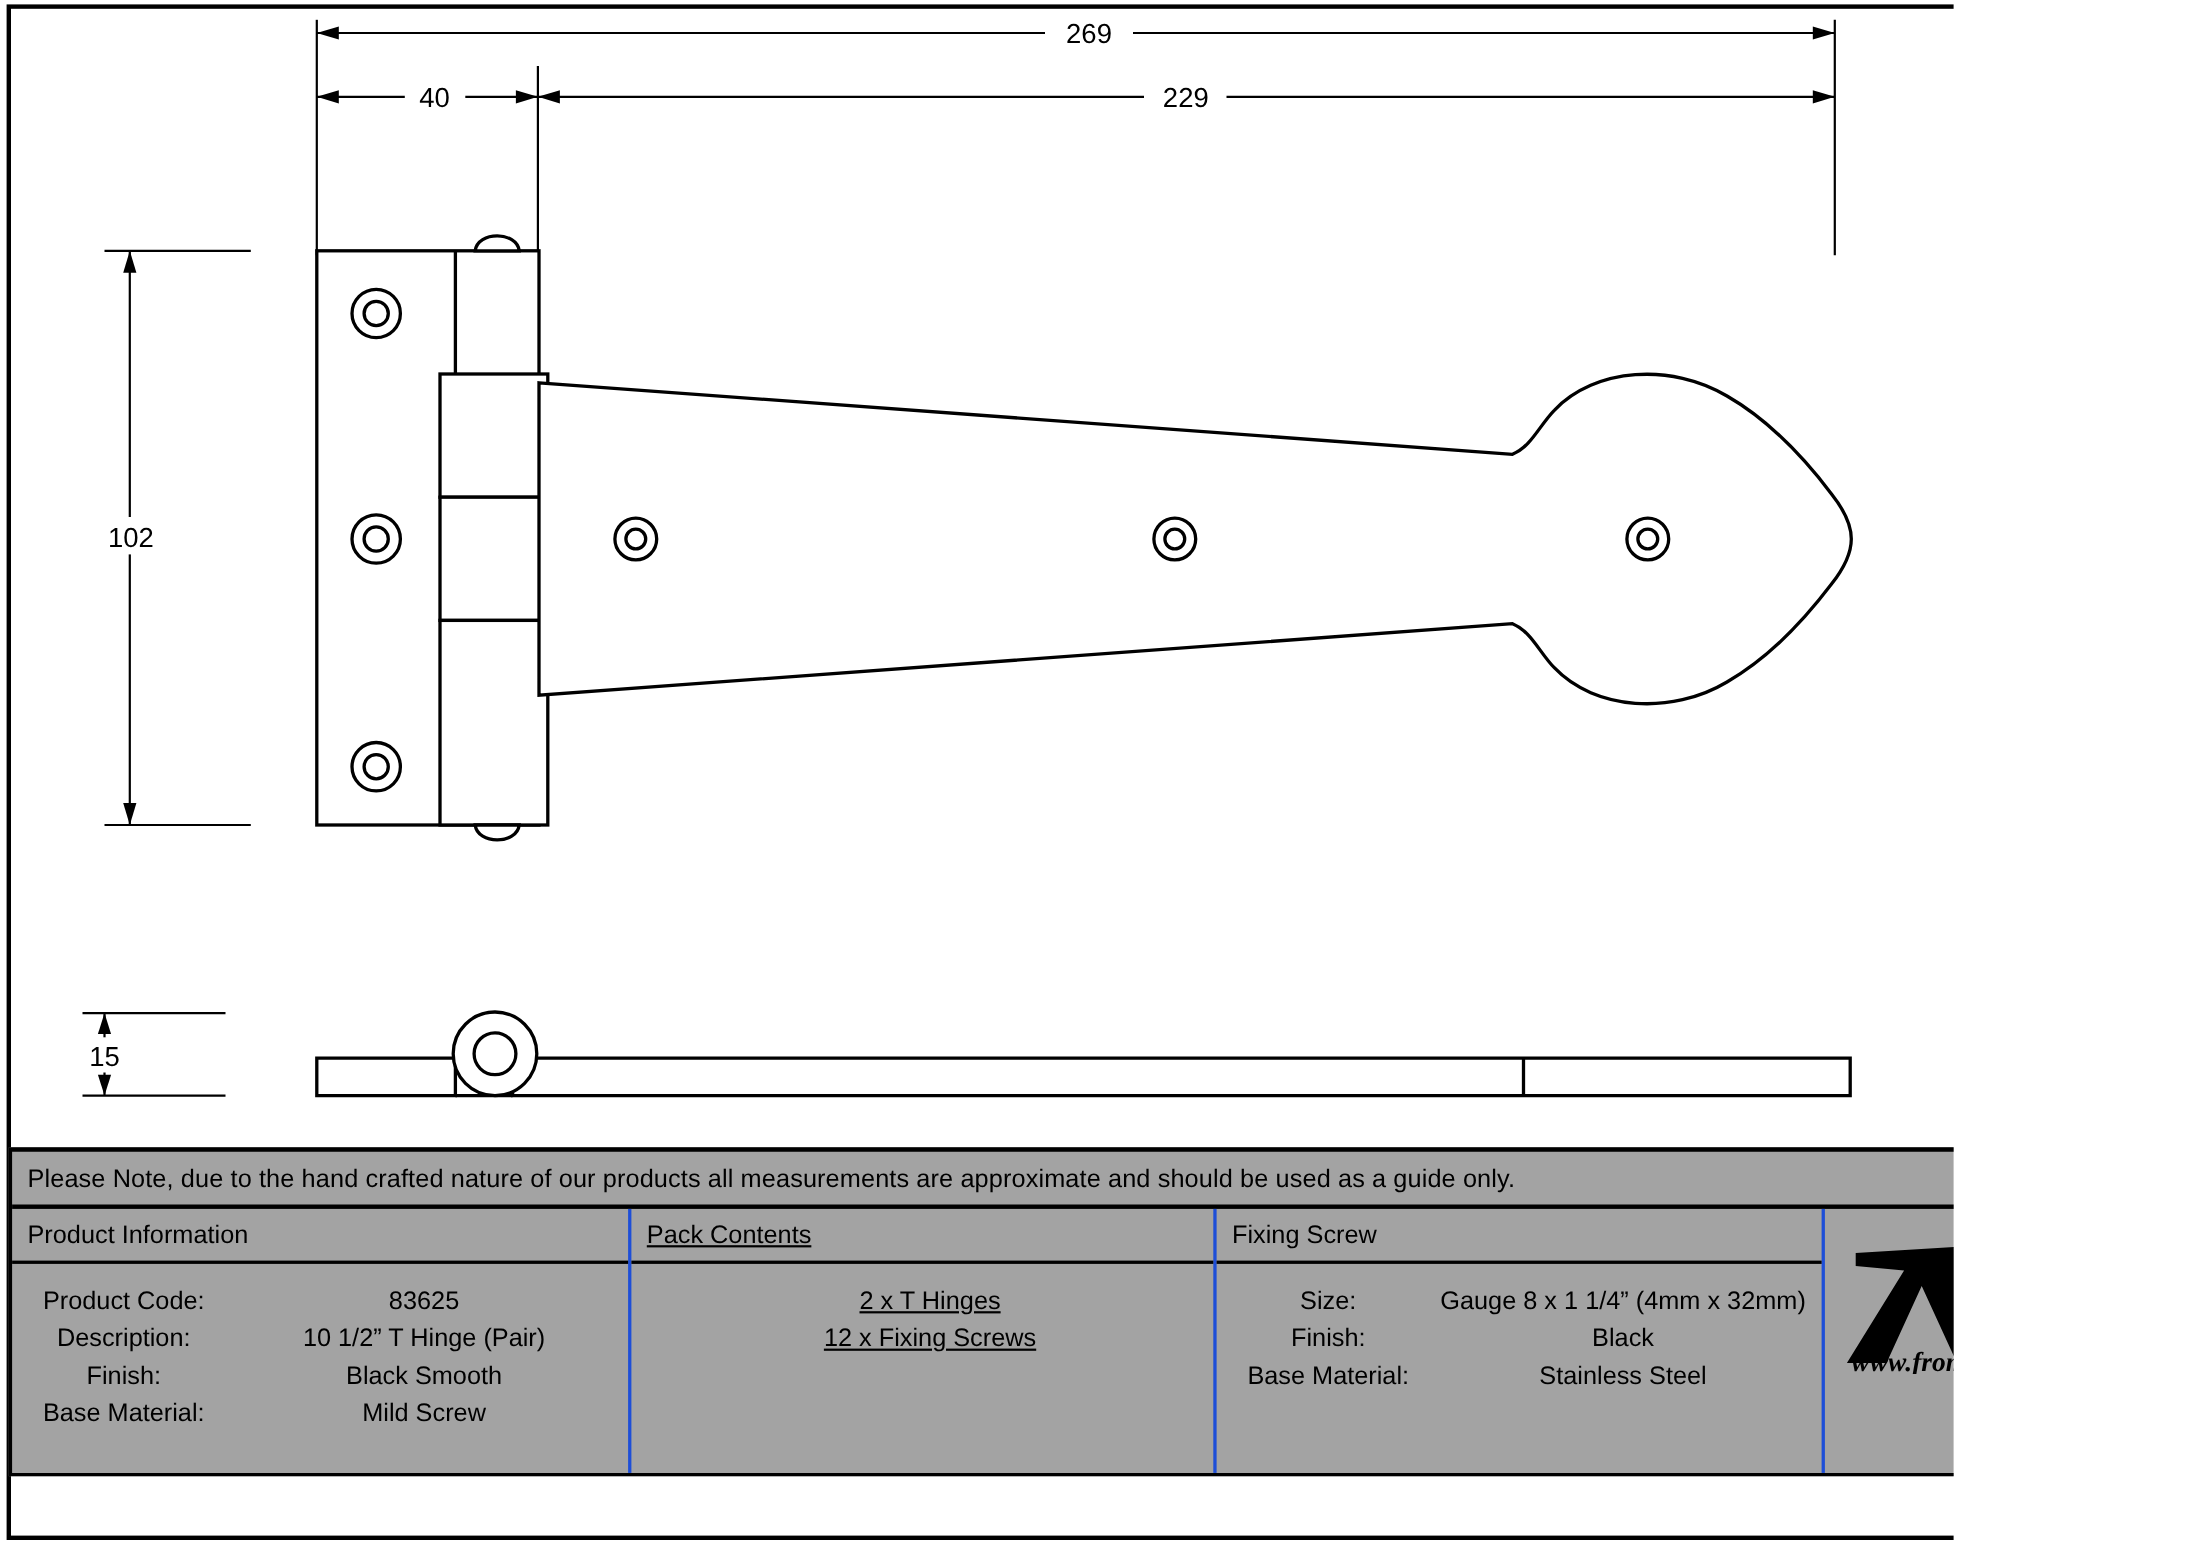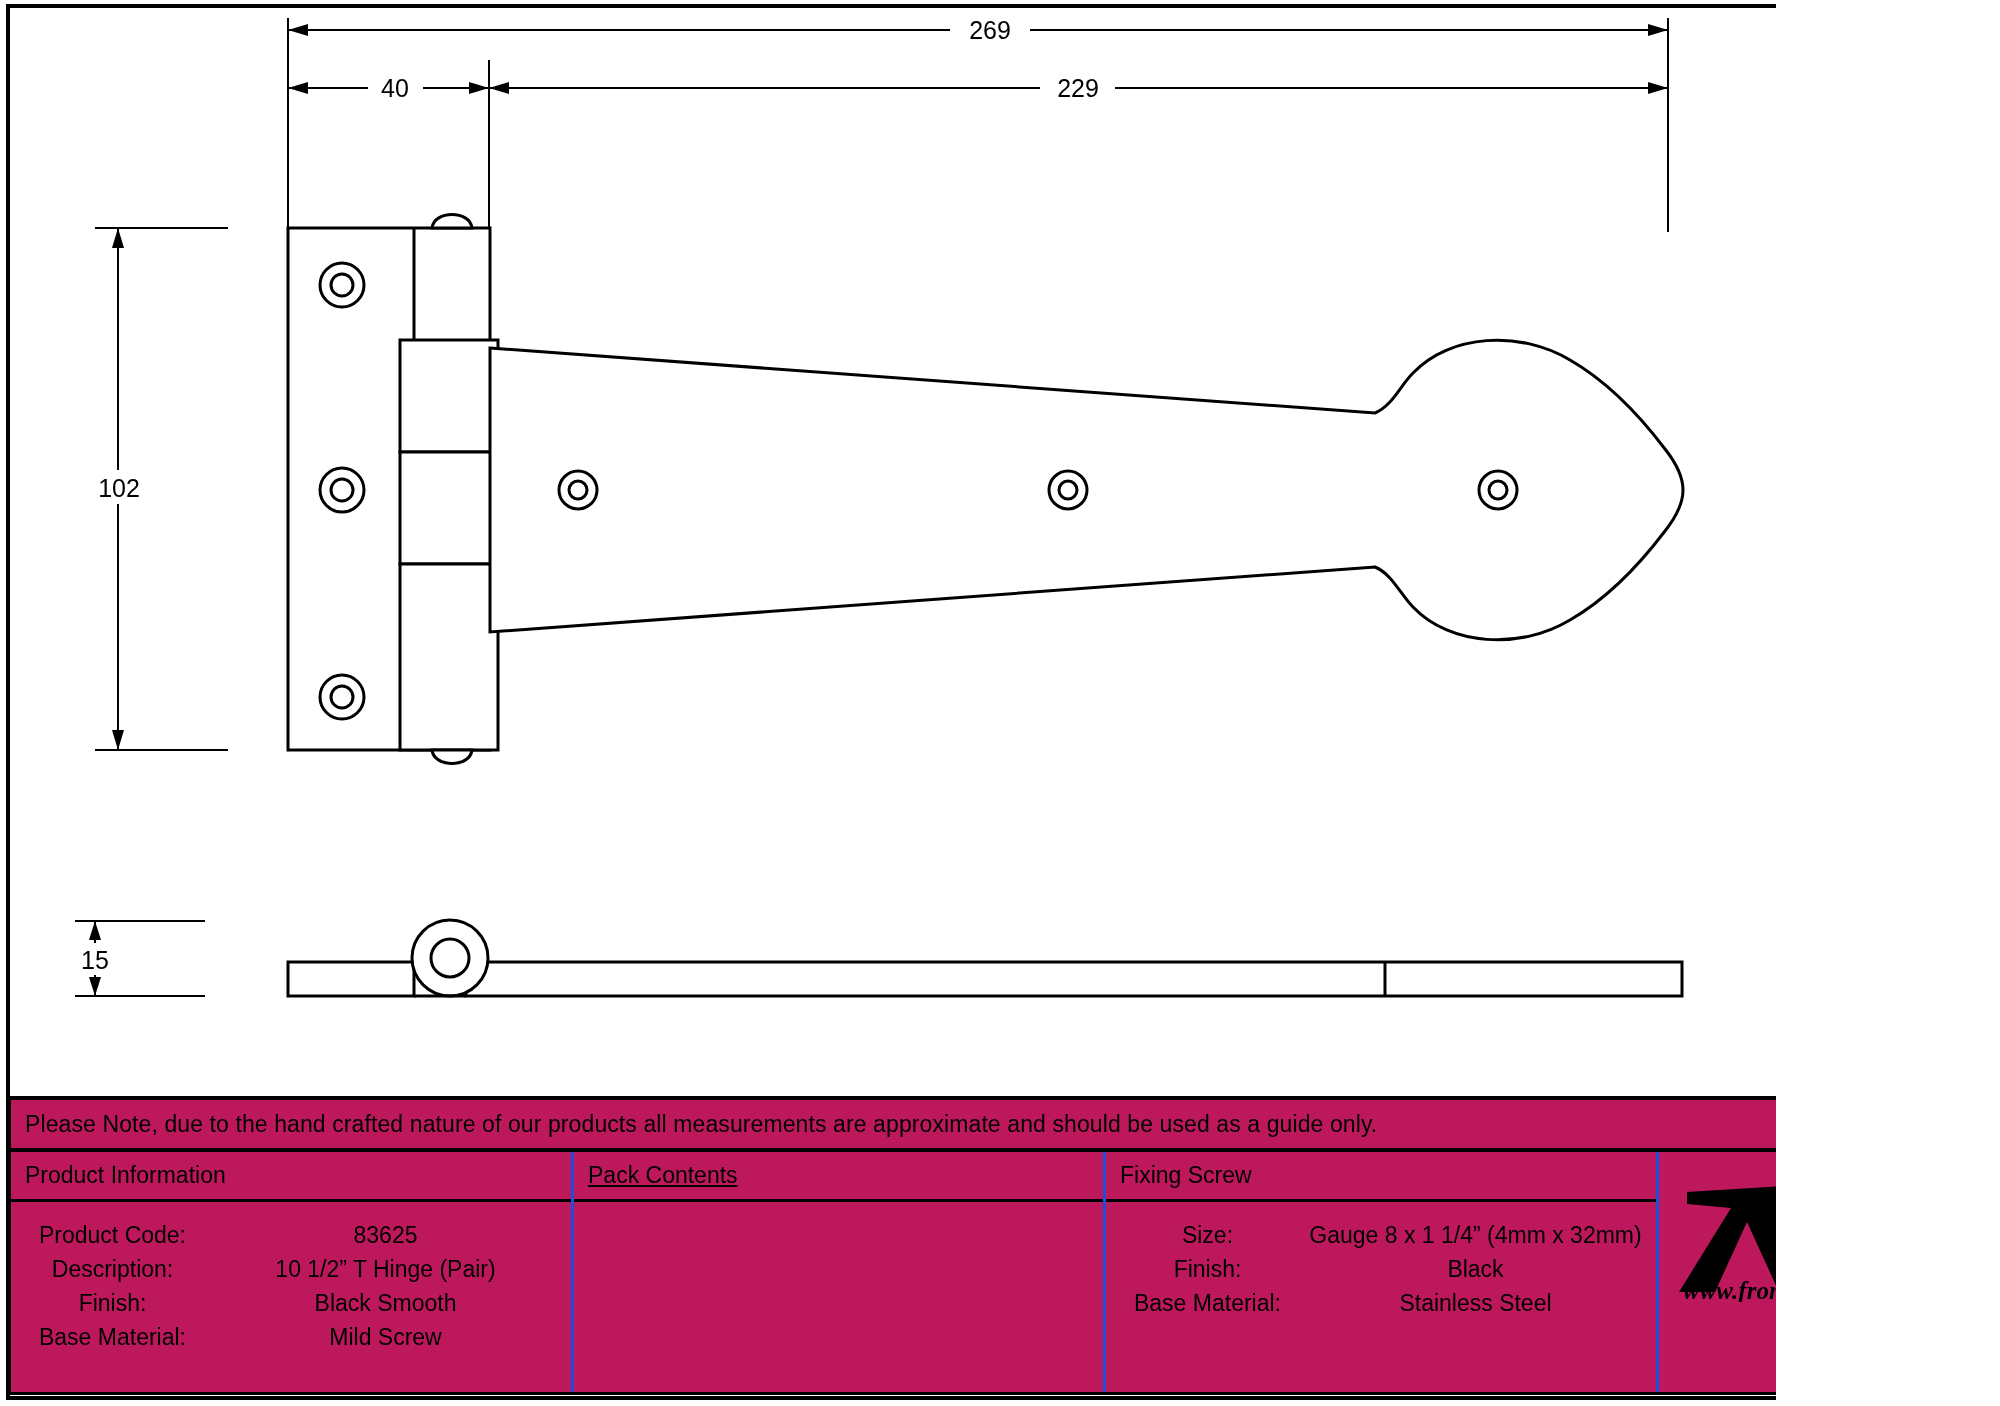--- a/index.html
+++ b/index.html
@@ -27,29 +27,29 @@
   }
   .dim-text {
     font-family: "Liberation Sans", sans-serif;
     font-size: 25px;
     fill: #000000;
   }
   
   #info-table {
     position: absolute;
     left: 8px;
-    top: 1096px;
+    top: 1043px;
     width: 1984px;
     height: 299px;
     box-sizing: border-box;
     border: 3px solid #000;
     border-top: 4px solid #000;
     display: flex;
     flex-direction: column;
-    background: #be185d;
+    background: #a3a3a3;
   }
   #note-row {
     height: 52px;
     border-bottom: 4px solid #000;
     display: flex;
     align-items: center;
     padding-left: 14px;
     box-sizing: border-box;
   }
   #note-row .note-text {
@@ -269,20 +269,24 @@
           </div>
           <div class="kv">
             <span class="k">Base Material:</span>
             <span class="v">Mild Screw</span>
           </div>
         </div>
       </div>
 
       <div class="tcol col-b">
         <div class="col-head">Pack Contents</div>
+        <div class="col-body">
+          <div class="plain-line">2 x T Hinges</div>
+          <div class="plain-line">12 x Fixing Screws</div>
+        </div>
       </div>
 
       <div class="tcol col-c">
         <div class="col-head">Fixing Screw</div>
         <div class="col-body">
           <div class="kv">
             <span class="k">Size:</span>
             <span class="v">Gauge 8 x 1 1/4” (4mm x 32mm)</span>
           </div>
           <div class="kv">

